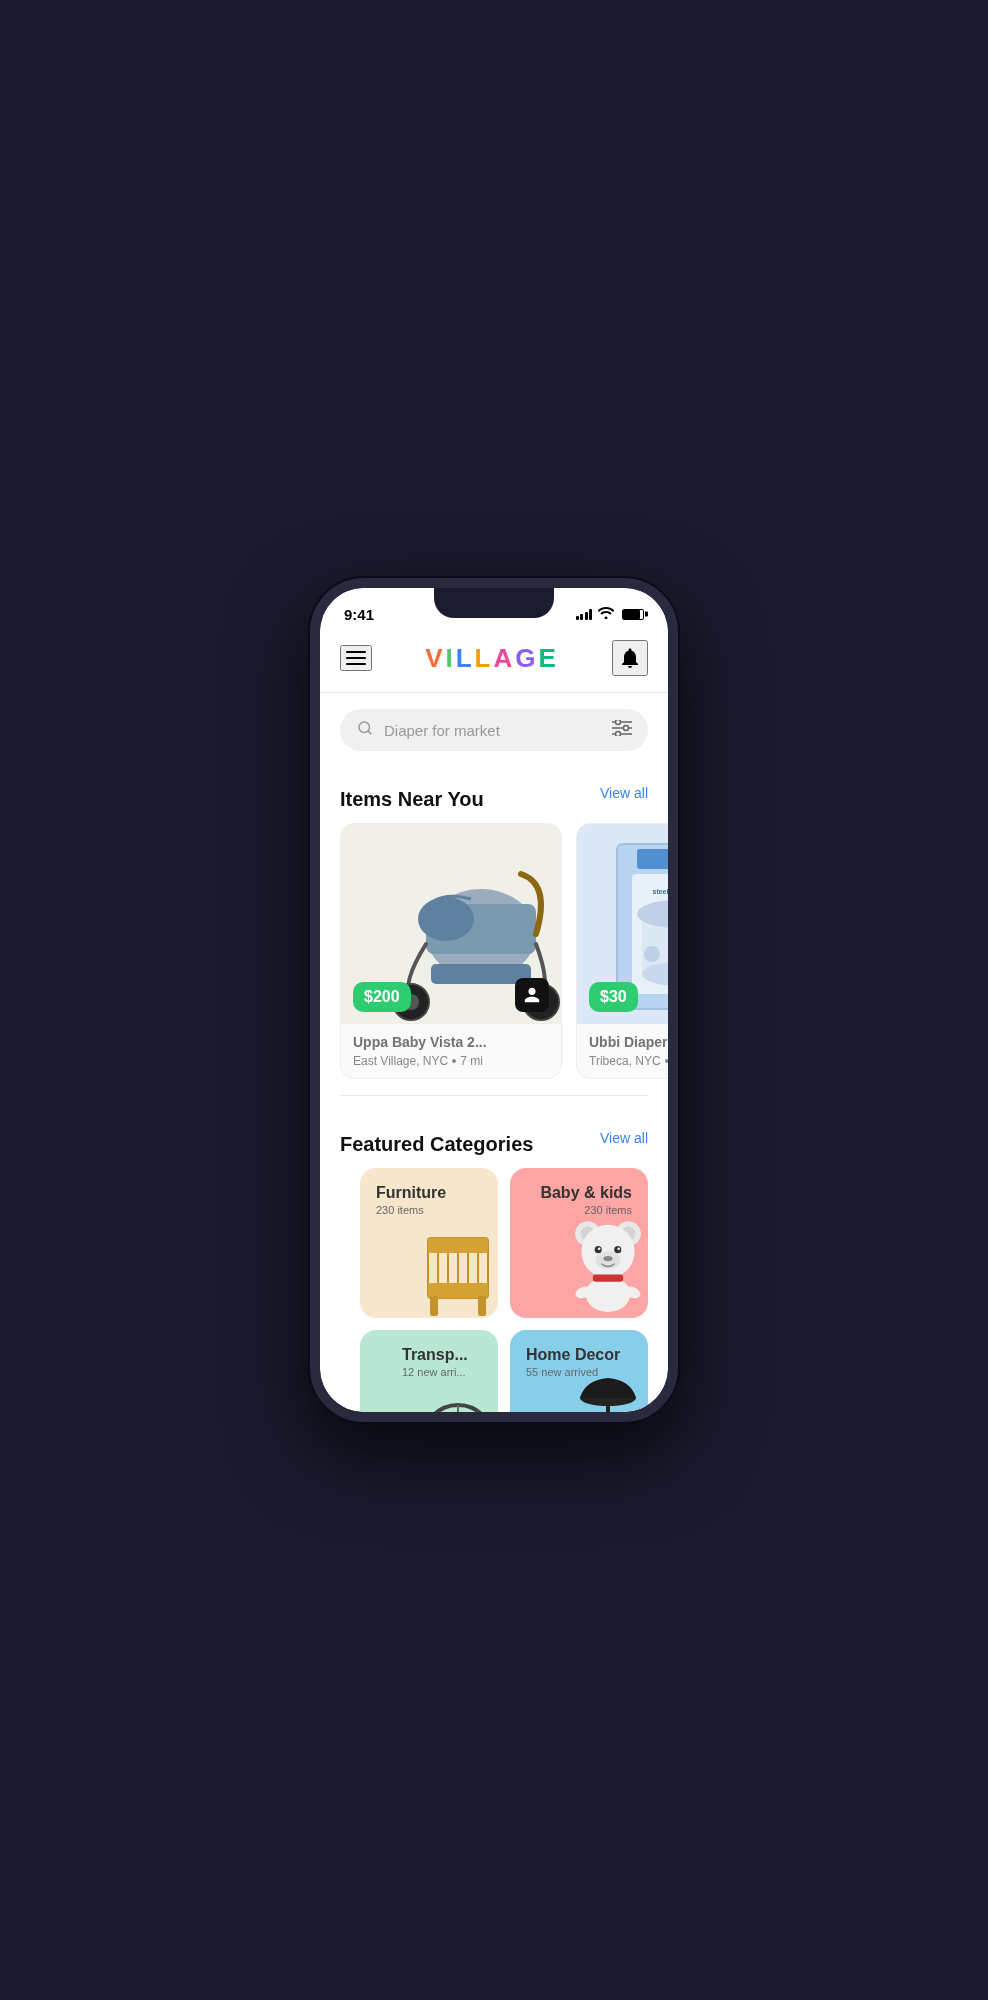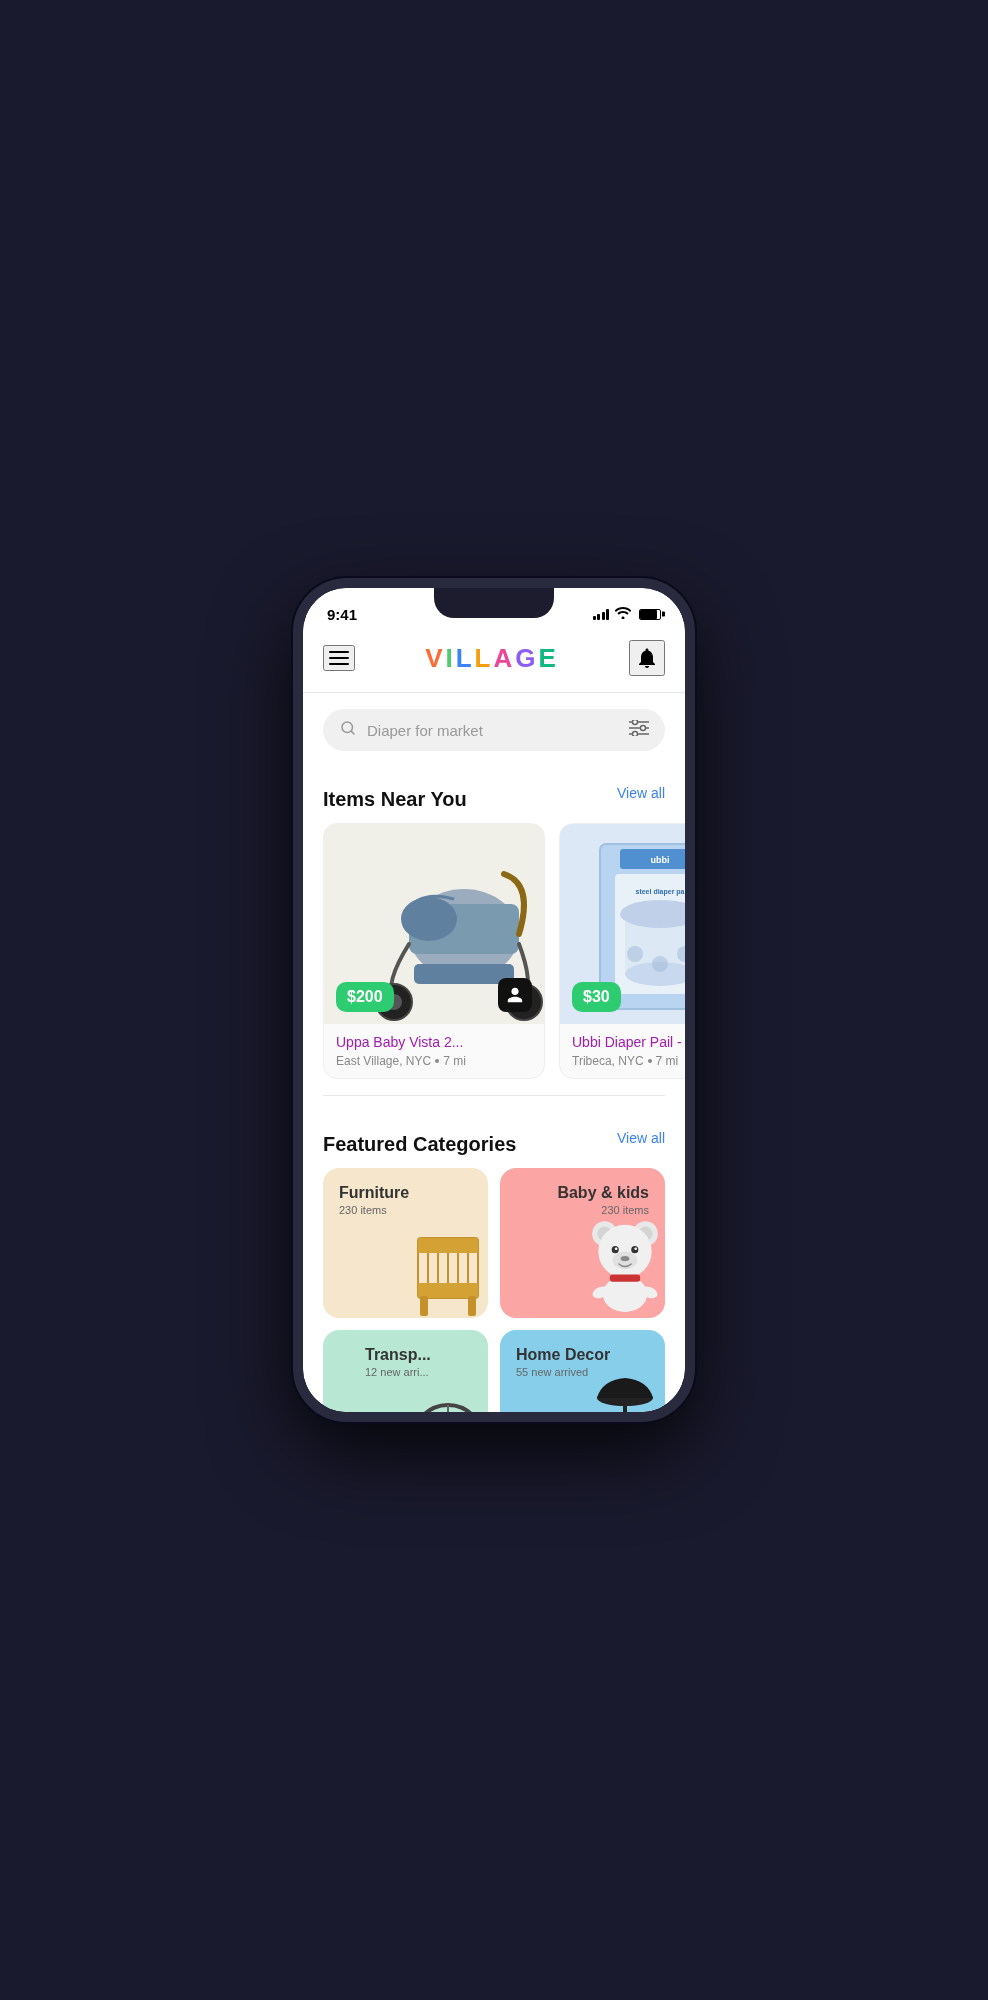--- a/index.html
+++ b/index.html
@@ -8,21 +8,21 @@
     body {
       background: #1a1a2e;
       display: flex;
       justify-content: center;
       align-items: center;
       min-height: 100vh;
       font-family: -apple-system, BlinkMacSystemFont, 'Segoe UI', sans-serif;
     }
 
     .phone-frame {
-      width: 402px;
+      width: 368px;
       height: 844px;
       background: #1c1c2e;
       border-radius: 54px;
       border: 10px solid #2a2a3e;
       box-shadow:
         0 0 0 2px #0a0a1a,
         0 30px 80px rgba(0,0,0,0.8),
         inset 0 0 0 2px #3a3a5e;
       position: relative;
       overflow: hidden;
@@ -299,22 +299,22 @@
       justify-content: center;
       font-size: 16px;
     }
 
     .item-info {
       padding: 10px 12px;
     }
 
     .item-name {
       font-size: 14px;
-      font-weight: 400;
-      color: #a21caf;
+      font-weight: 700;
+      color: #737373;
       margin-bottom: 4px;
       white-space: nowrap;
       overflow: hidden;
       text-overflow: ellipsis;
     }
 
     .item-location {
       font-size: 12px;
       color: #888;
       display: flex;
@@ -333,20 +333,21 @@
     
     .categories-section {
       padding: 16px 0 0;
     }
 
     .categories-grid {
       padding: 0 20px 20px;
       display: grid;
       grid-template-columns: 1fr 1fr;
       gap: 12px;
+      margin-left: 20px;
     }
 
     .category-card {
       border-radius: 16px;
       padding: 16px;
       position: relative;
       overflow: hidden;
       min-height: 150px;
       cursor: pointer;
     }

